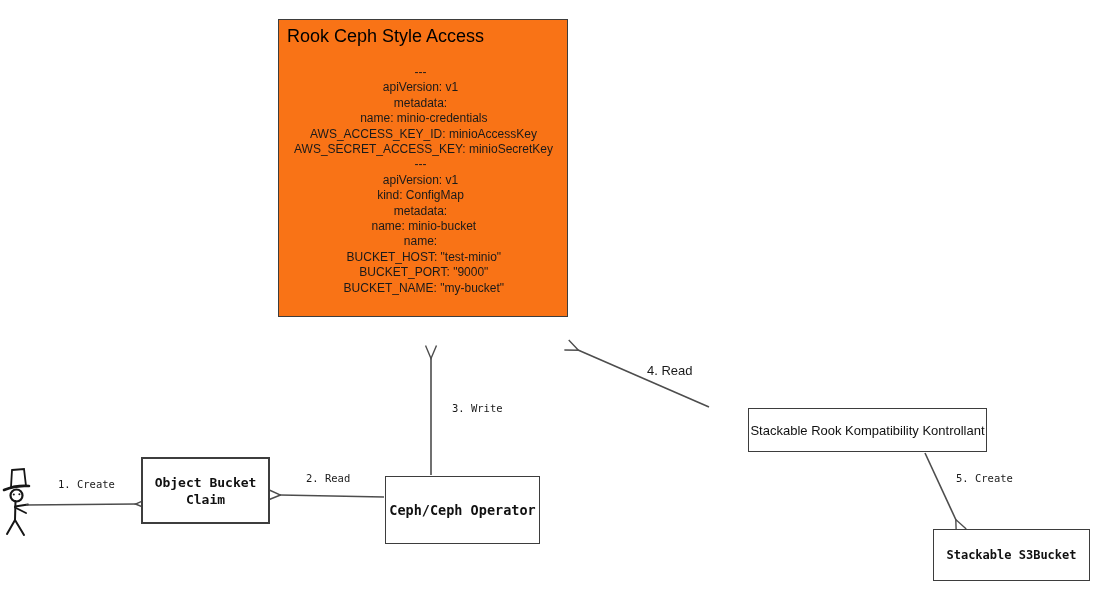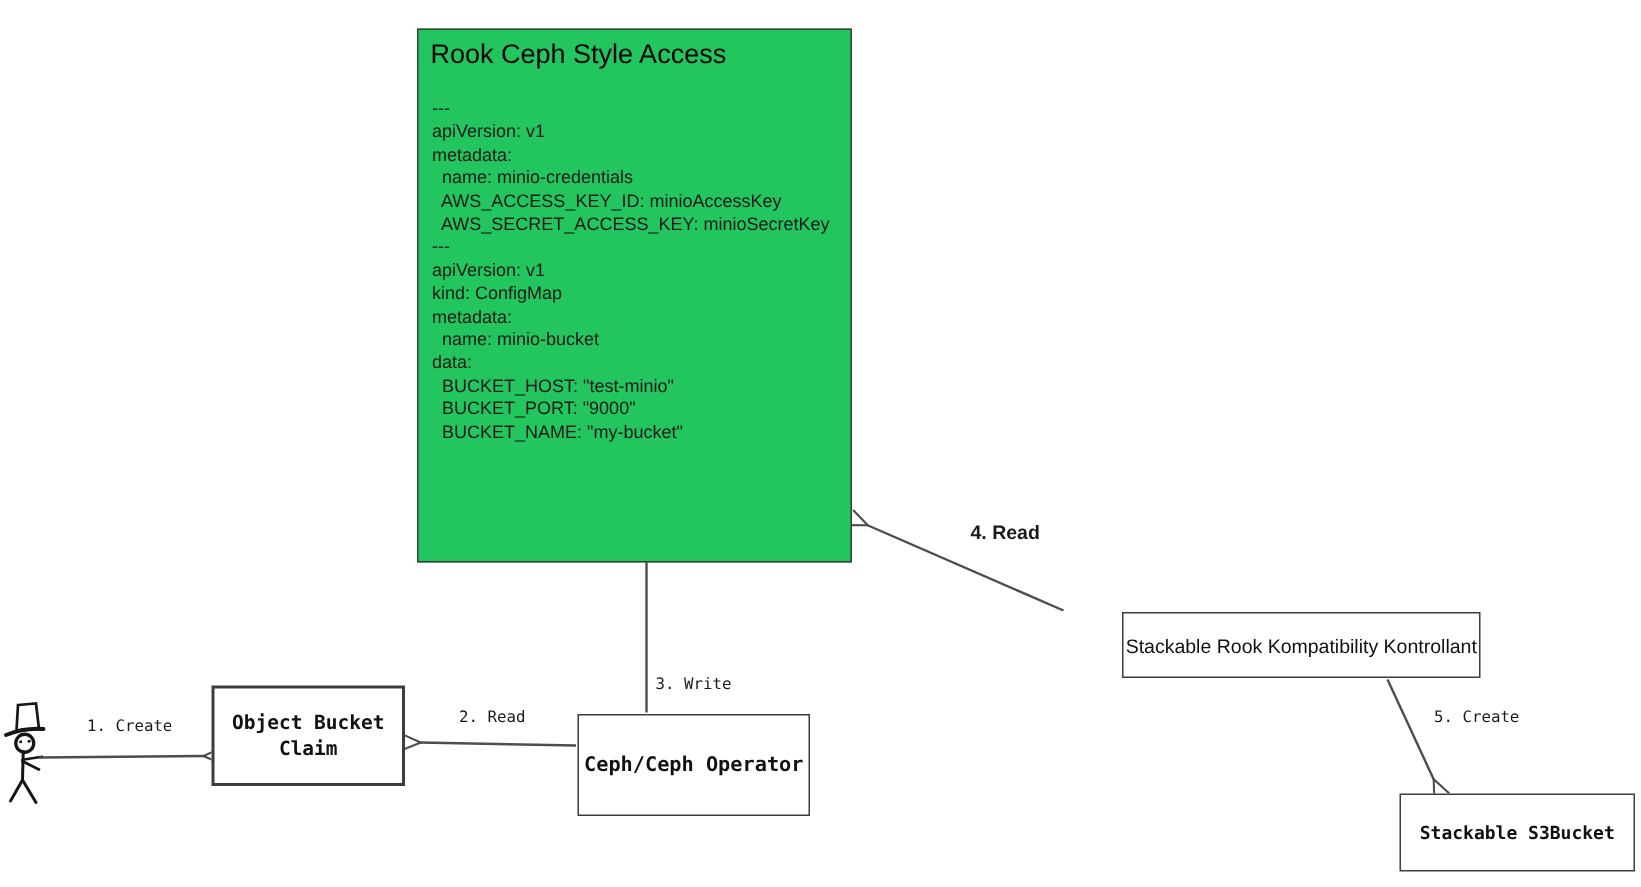--- a/index.html
+++ b/index.html
@@ -41,24 +41,25 @@
     color: #1a1a1a;
     white-space: pre;
   }
   .edge-label.sans {
     font-family: "Liberation Sans", sans-serif;
     font-size: 13px;
   }
   #main-box {
     position: absolute;
     left: 278px; top: 19px;
-    width: 290px; height: 356px;
+    width: 290px; height: 298px;
     border: 1.5px solid #3d3d3d;
-    background: #22c55e;
+    background: #f97316;
     box-sizing: border-box;
+    text-align: center;
   }
   #main-box .box-title {
     position: absolute;
     left: 8px; top: 6px;
     font-size: 18px;
     color: #000;
     white-space: nowrap;
   }
   #main-box .yaml-block {
     position: absolute;
@@ -93,22 +94,22 @@
     white-space: nowrap;
   }
   #node-s3bucket {
     left: 933px; top: 529px;
     width: 157px; height: 52px;
     border-width: 1.5px;
   }
   #node-s3bucket .node-label { font-size: 12px; }
   #label-1 { left: 58px;  top: 478px; }
   #label-2 { left: 306px; top: 472px; }
-  #label-3 { left: 437px; top: 402px; margin-top: 48px; }
-  #label-4 { left: 647px; top: 347px; font-weight: bold; }
+  #label-3 { left: 452px; top: 402px; }
+  #label-4 { left: 647px; top: 363px; }
   #label-5 { left: 956px; top: 472px; }
 </style>
 </head>
 <body>
 
 <div id="canvas">
 
   <svg id="edge-layer" viewBox="0 0 1094 591" xmlns="http://www.w3.org/2000/svg">
     <defs>
       <marker id="ah" markerUnits="userSpaceOnUse" markerWidth="15" markerHeight="13" viewBox="0 0 15 13" refX="1.5" refY="6.5" orient="auto">
@@ -145,21 +146,21 @@
       <div class="yaml-line">apiVersion: v1</div>
       <div class="yaml-line">metadata:</div>
       <div class="yaml-line">  name: minio-credentials</div>
       <div class="yaml-line">  AWS_ACCESS_KEY_ID: minioAccessKey</div>
       <div class="yaml-line">  AWS_SECRET_ACCESS_KEY: minioSecretKey</div>
       <div class="yaml-line">---</div>
       <div class="yaml-line">apiVersion: v1</div>
       <div class="yaml-line">kind: ConfigMap</div>
       <div class="yaml-line">metadata:</div>
       <div class="yaml-line">  name: minio-bucket</div>
-      <div class="yaml-line">data:</div>
+      <div class="yaml-line">name:</div>
       <div class="yaml-line">  BUCKET_HOST: "test-minio"</div>
       <div class="yaml-line">  BUCKET_PORT: "9000"</div>
       <div class="yaml-line">  BUCKET_NAME: "my-bucket"</div>
     </div>
   </div>
 
   <div class="node" id="node-obc">
     <span class="node-label">Object Bucket</span>
     <span class="node-label">Claim</span>
   </div>

